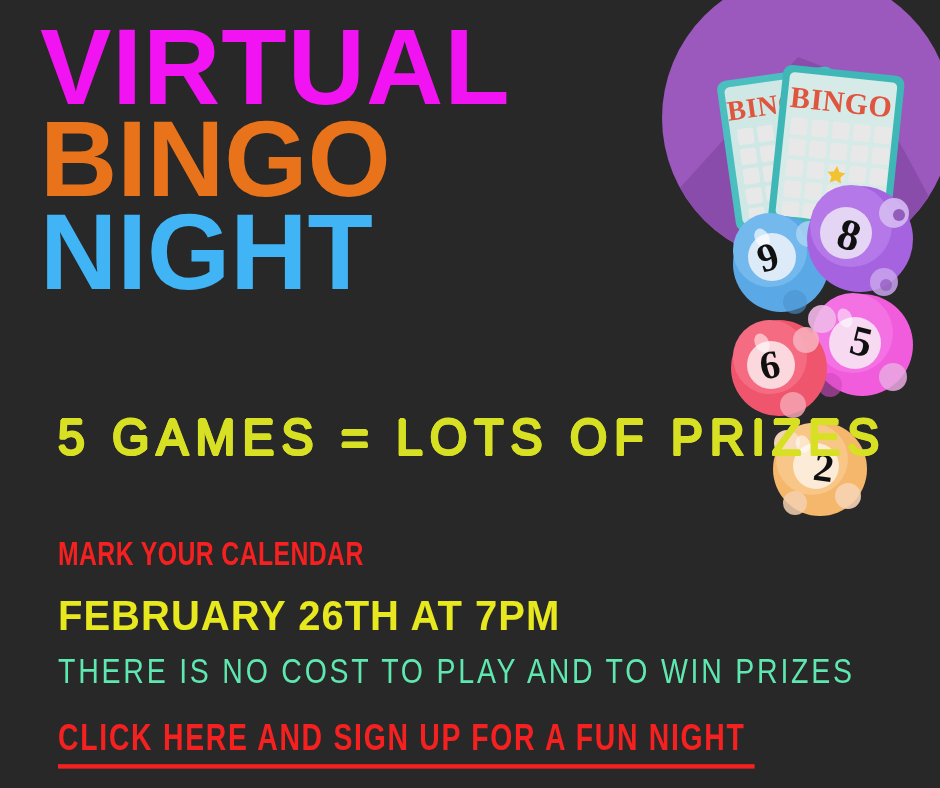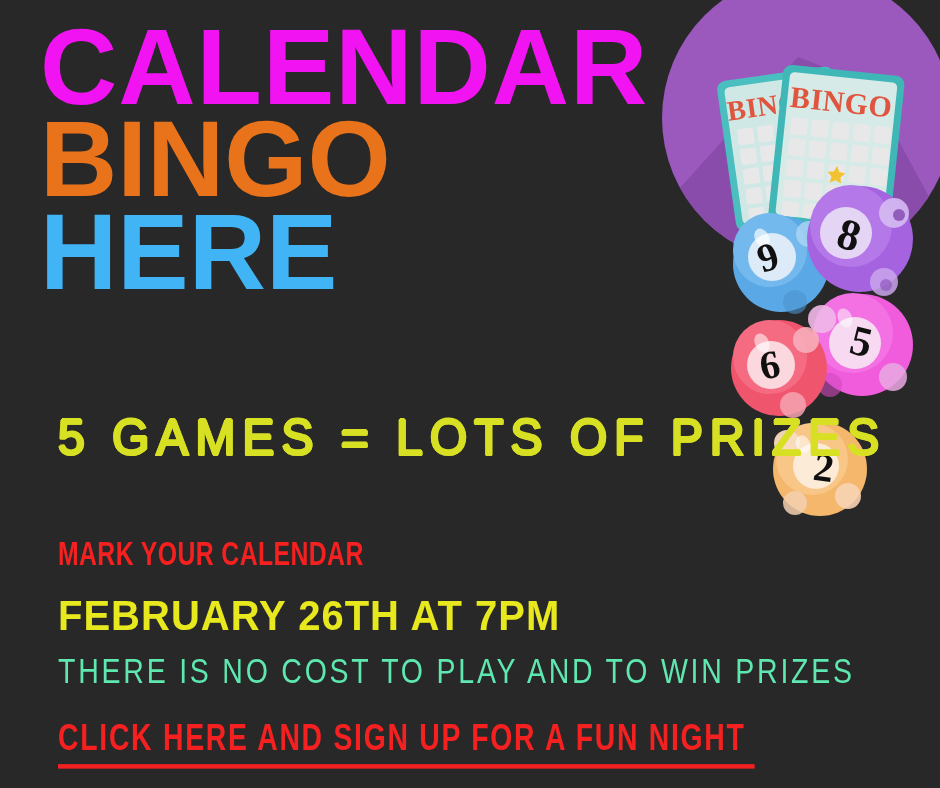--- a/index.html
+++ b/index.html
@@ -267,23 +267,23 @@
       <circle cx="816" cy="466" r="23" fill="#FCEBD6"></circle>
       <circle cx="787" cy="443" r="13" fill="#F9DCC0" opacity="0.95"></circle>
       <circle cx="848" cy="496" r="13" fill="#F7D3B4" opacity="0.9"></circle>
       <circle cx="795" cy="503" r="12" fill="#F3D0B0" opacity="0.85"></circle>
       <ellipse cx="803" cy="444" rx="7" ry="9" fill="#FFFFFF" opacity="0.55" transform="rotate(-24 803 444)"></ellipse>
       <text x="822" y="481" font-family="'Liberation Serif',serif" font-size="40" font-weight="700" fill="#101010" text-anchor="middle" transform="rotate(8 822 481)">2</text>
     </g>
   </svg>
 
   <div class="headline-block">
-    <span class="headline hl-virtual">CALENDAR</span>
+    <span class="headline hl-virtual">VIRTUAL</span>
     <span class="headline hl-bingo">BINGO</span>
-    <span class="headline hl-night">HERE</span>
+    <span class="headline hl-night">NIGHT</span>
   </div>
 
   <div class="subtitle-outline">5 GAMES = LOTS OF PRIZES</div>
 
   <div class="detail-line line-calendar">MARK YOUR CALENDAR</div>
 
   <div class="detail-line line-date">FEBRUARY 26TH AT 7PM</div>
 
   <div class="detail-line line-cost">THERE IS NO COST TO PLAY AND TO WIN PRIZES</div>
 

